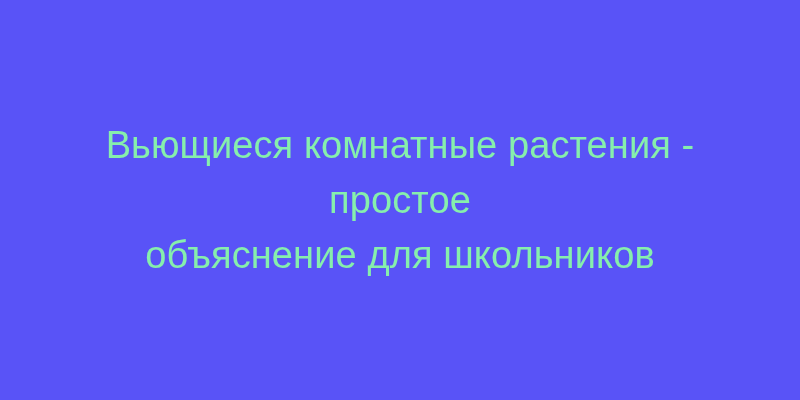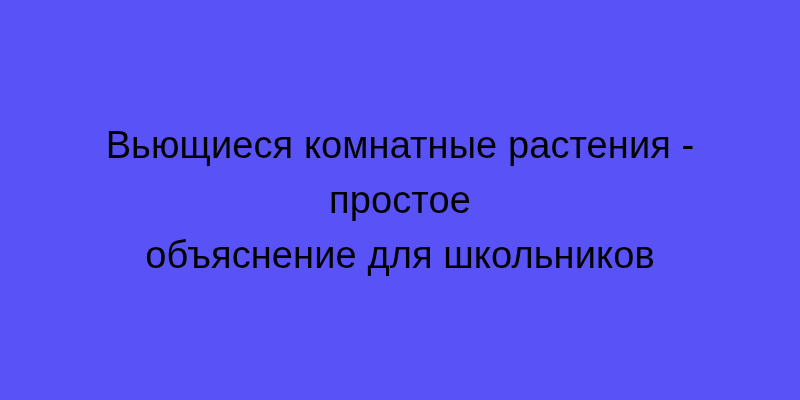--- a/index.html
+++ b/index.html
@@ -28,21 +28,21 @@
     padding: 0 48px;
   }
 
   .title-block {
     width: 704px;
     text-align: center;
   }
 
   .title {
     margin: 0;
-    color: #000000;
+    color: #86efac;
     font-family: "Liberation Sans", "DejaVu Sans", sans-serif;
     font-size: 38px;
     font-weight: 400;
     line-height: 55px;
     letter-spacing: 0.1px;
     text-align: center;
     white-space: pre-line;
     -webkit-font-smoothing: antialiased;
   }
 </style>

